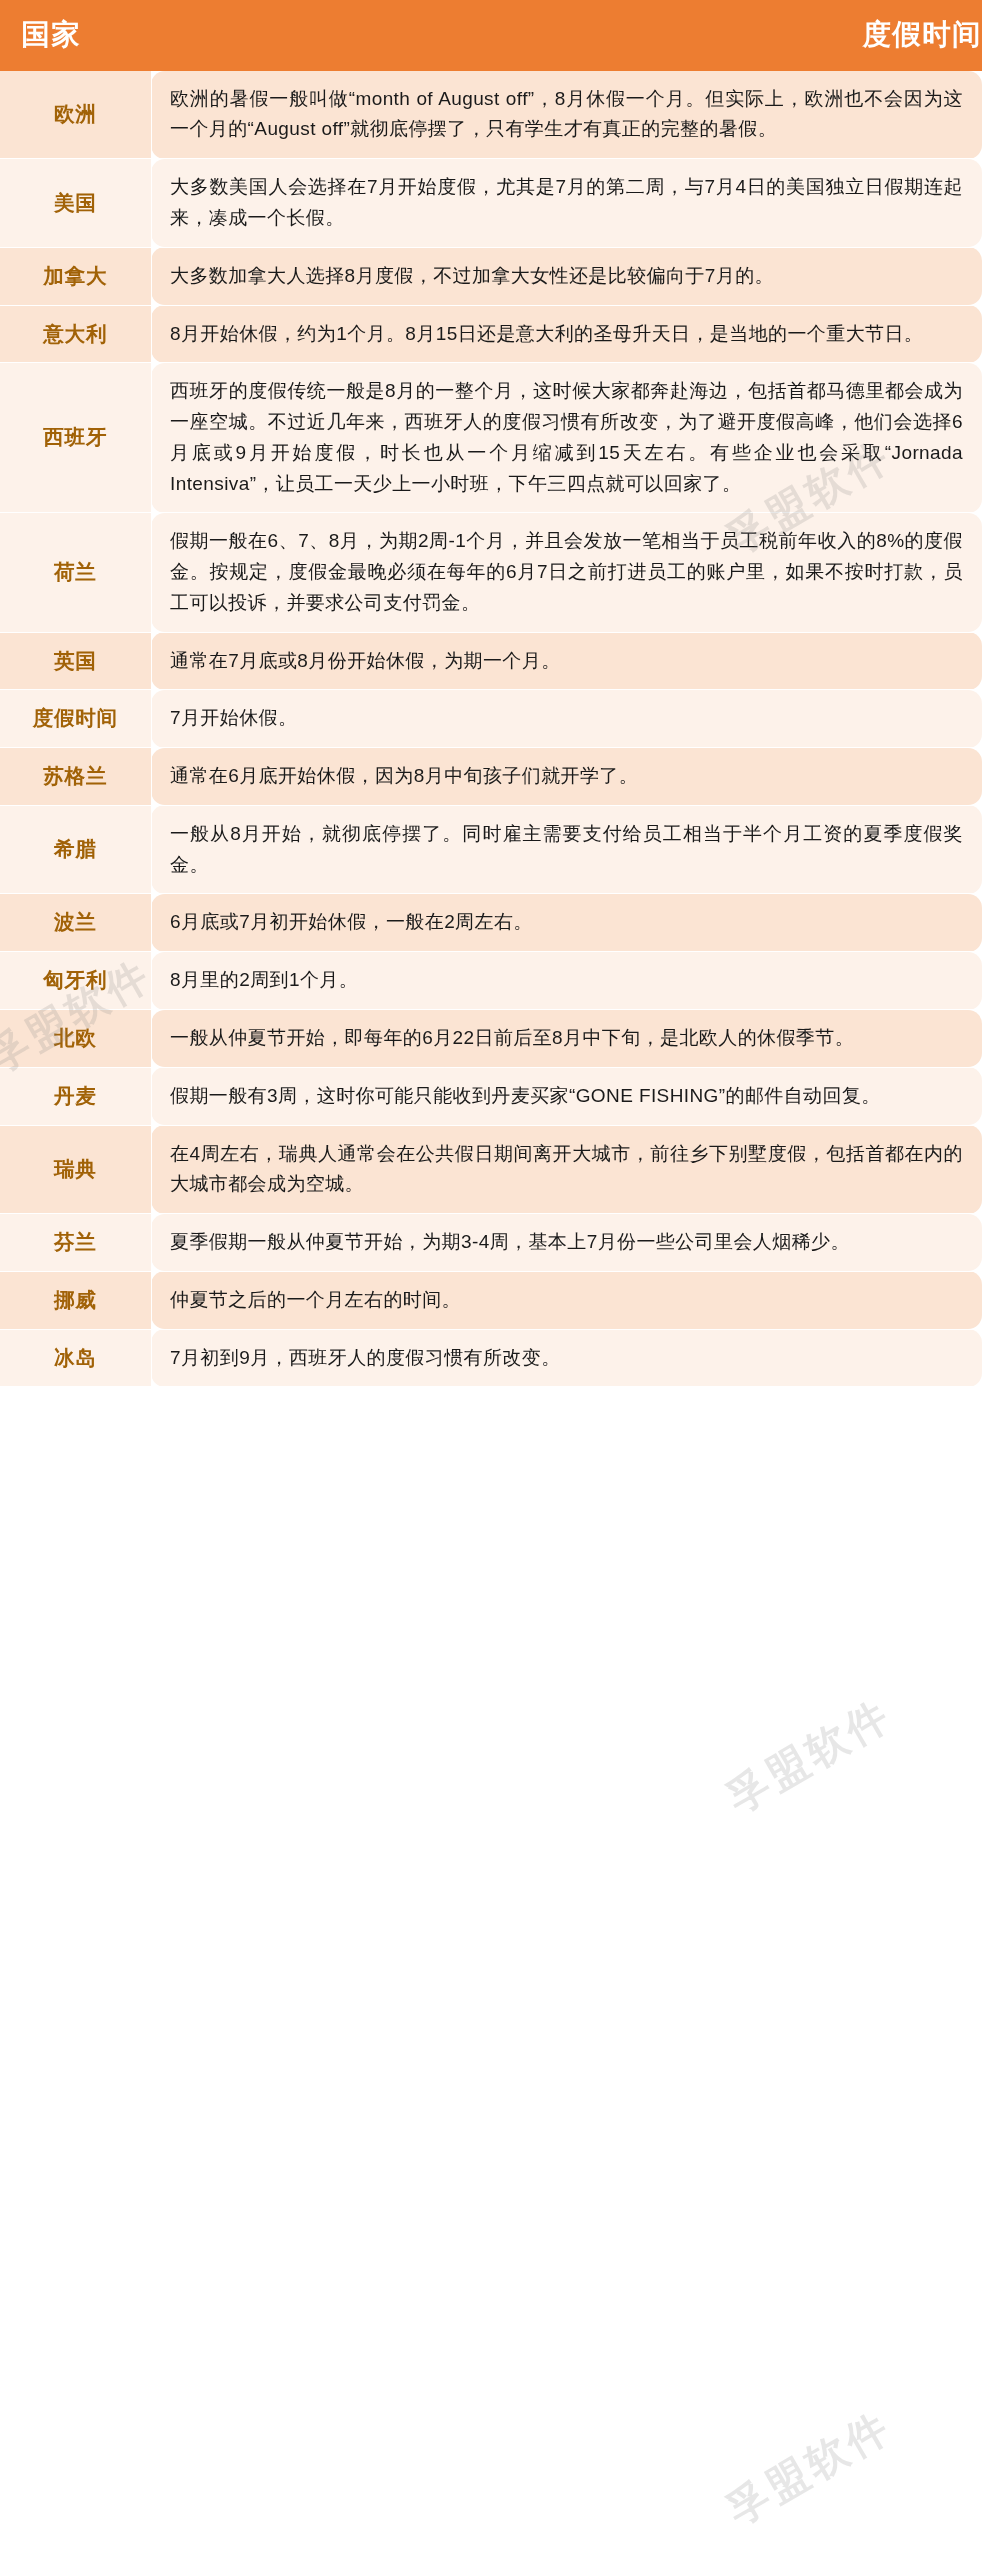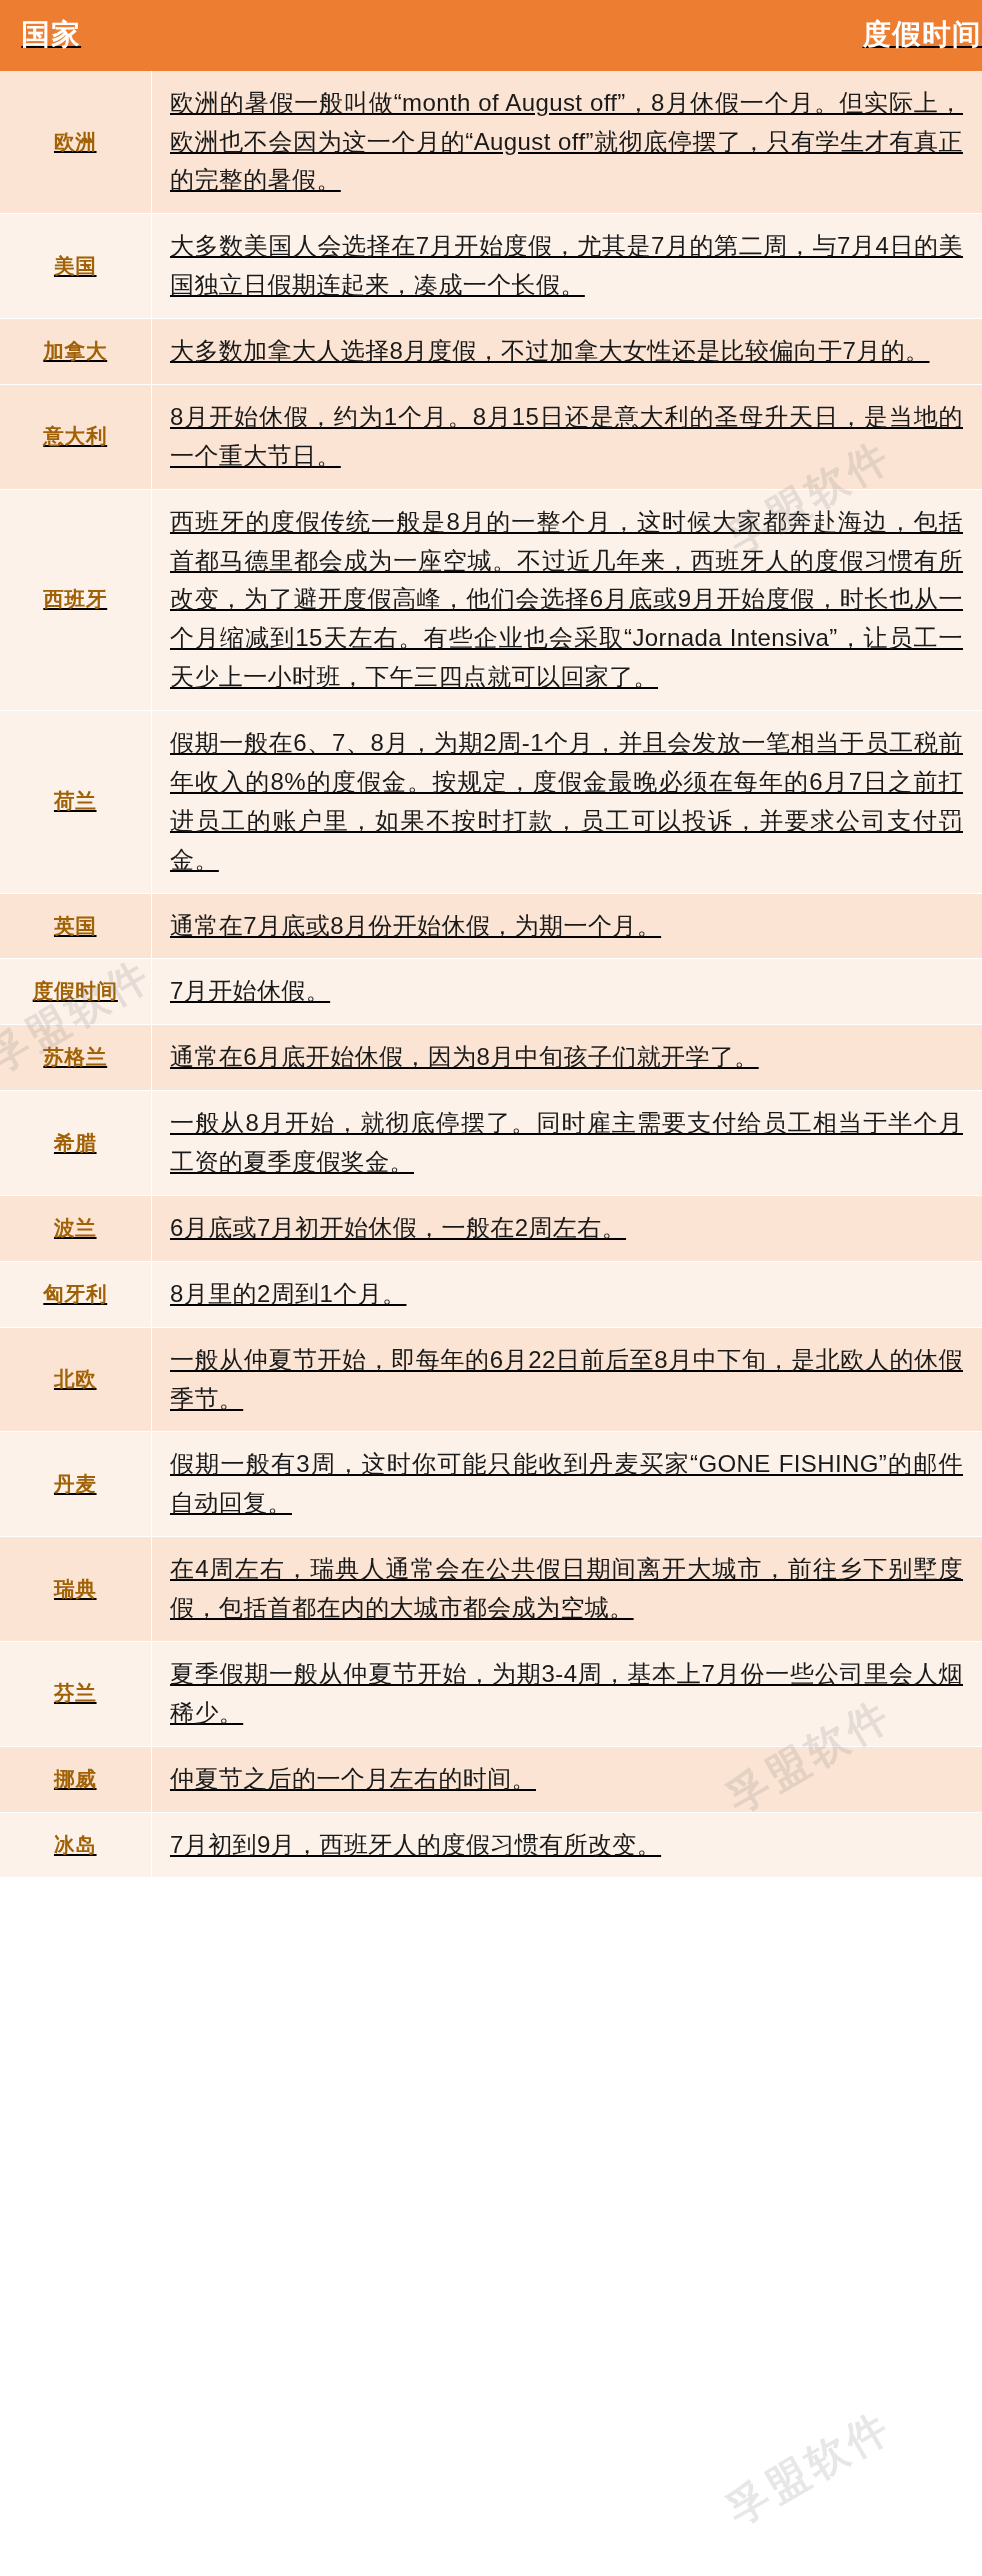--- a/index.html
+++ b/index.html
@@ -15,21 +15,20 @@
     position: relative;
     width: 982px;
     min-height: 2576px;
     background: #ffffff;
     overflow: hidden;
   }
   table.vacation-table {
     width: 982px;
     border-collapse: collapse;
     table-layout: fixed;
-    text-decoration: underline;
   }
   table.vacation-table col.col-country { width: 151px; }
   table.vacation-table col.col-time { width: 831px; }
 
   thead th {
     background: #ED7D31;
     color: #ffffff;
     font-size: 28.5px;
     font-weight: bold;
     letter-spacing: 1.4px;
@@ -54,27 +53,28 @@
   tbody td.country {
     text-align: center;
     font-size: 20.6px;
     font-weight: bold;
     color: #a16207;
     padding: 7.1px 4.3px;
     line-height: 1.3;
     letter-spacing: 0.7px;
   }
   tbody td.time {
-    font-size: 24px;
+    font-size: 19px;
     color: #1a1a1a;
     line-height: 1.62;
     padding: 13px 18.5px 13px 18.5px;
     text-align: justify;
     text-justify: inter-ideograph;
     letter-spacing: 0.4px;
+    border-radius: 14px;
   }
   tbody tr.shade-a td { background: #FBE4D3; }
   tbody tr.shade-b td { background: #FDF2EA; }
 
   
   .watermark {
     position: absolute;
     color: rgba(120, 120, 120, 0.18);
     font-size: 41px;
     font-weight: bold;

